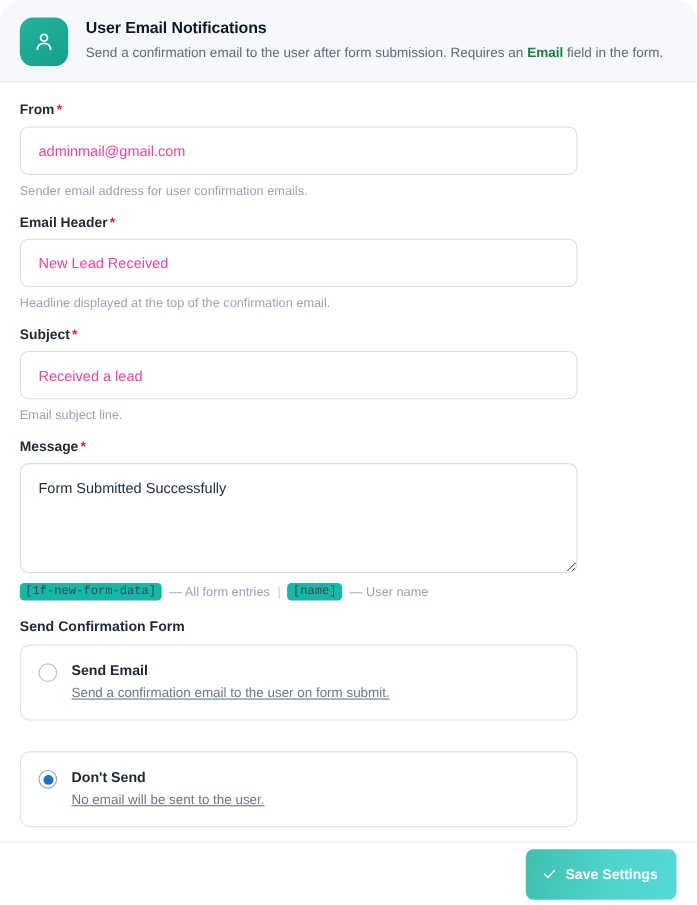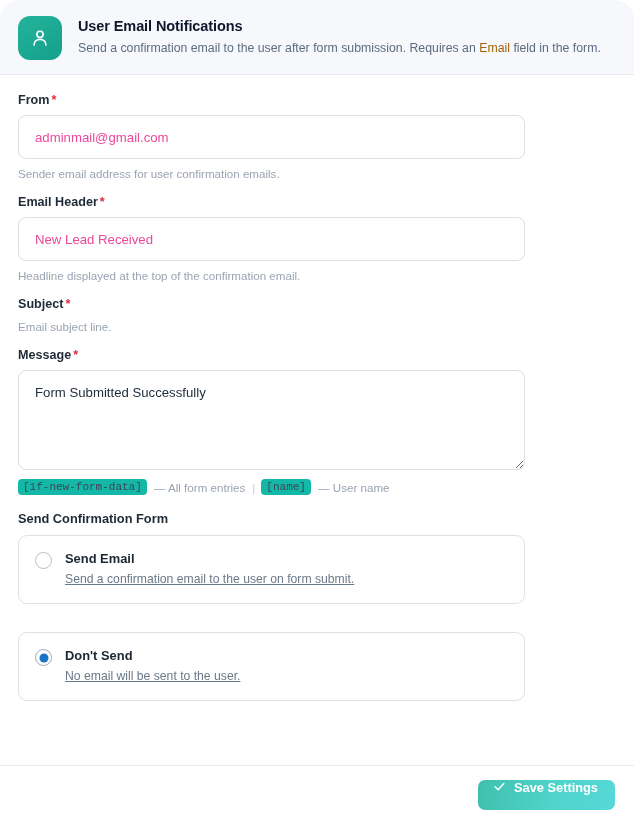--- a/index.html
+++ b/index.html
@@ -57,21 +57,21 @@
     letter-spacing: -0.1px;
     line-height: 20px;
   }
 
   .header-sub {
     font-size: 12.3px;
     color: #5d6b80;
     line-height: 18px;
     margin-top: 3px;
   }
-  .header-sub b { color: #a16207; font-weight: normal; }
+  .header-sub b { color: #15803d; font-weight: bold; }
 
   
   .panel-body {
     flex: 1 1 auto;
     padding: 18px 18px 0 18px;
     overflow: hidden;
   }
 
   .field { margin-bottom: 14px; }
 
@@ -214,22 +214,23 @@
     border-top: 1px solid #e8ebef;
     display: flex;
     align-items: center;
     justify-content: flex-end;
     padding: 0 19px;
     background: #ffffff;
   }
 
   .save-btn {
     display: inline-flex;
+    align-items: center;
     gap: 8px;
-    height: 30px;
+    height: 46px;
     padding: 0 17px 0 15px;
     border: none;
     border-radius: 7px;
     background: linear-gradient(100deg, #3fc0ae 0%, #4fd4cb 55%, #56d8d8 100%);
     color: #ffffff;
     font-family: "Liberation Sans", sans-serif;
     font-size: 12.8px;
     font-weight: bold;
     cursor: pointer;
   }
@@ -262,20 +263,21 @@
     </div>
 
     <div class="field">
       <label class="field-label"><span>Email Header</span><span class="req">*</span></label>
       <input class="text-input" type="text" value="New Lead Received" placeholder="New Lead Received" style="">
       <div class="help-text">Headline displayed at the top of the confirmation email.</div>
     </div>
 
     <div class="field">
       <label class="field-label"><span>Subject</span><span class="req">*</span></label>
+      <input class="text-input" type="text" value="Received a lead" placeholder="Received a lead" style="">
       <div class="help-text">Email subject line.</div>
     </div>
 
     <div class="field" style="margin-bottom:0;">
       <label class="field-label"><span>Message</span><span class="req">*</span></label>
       <textarea class="textarea-input" placeholder="Form Submitted Successfully" style="">Form Submitted Successfully</textarea>
     </div>
 
     <div class="merge-tags">
       <span class="tag-code">[1f-new-form-data]</span>

